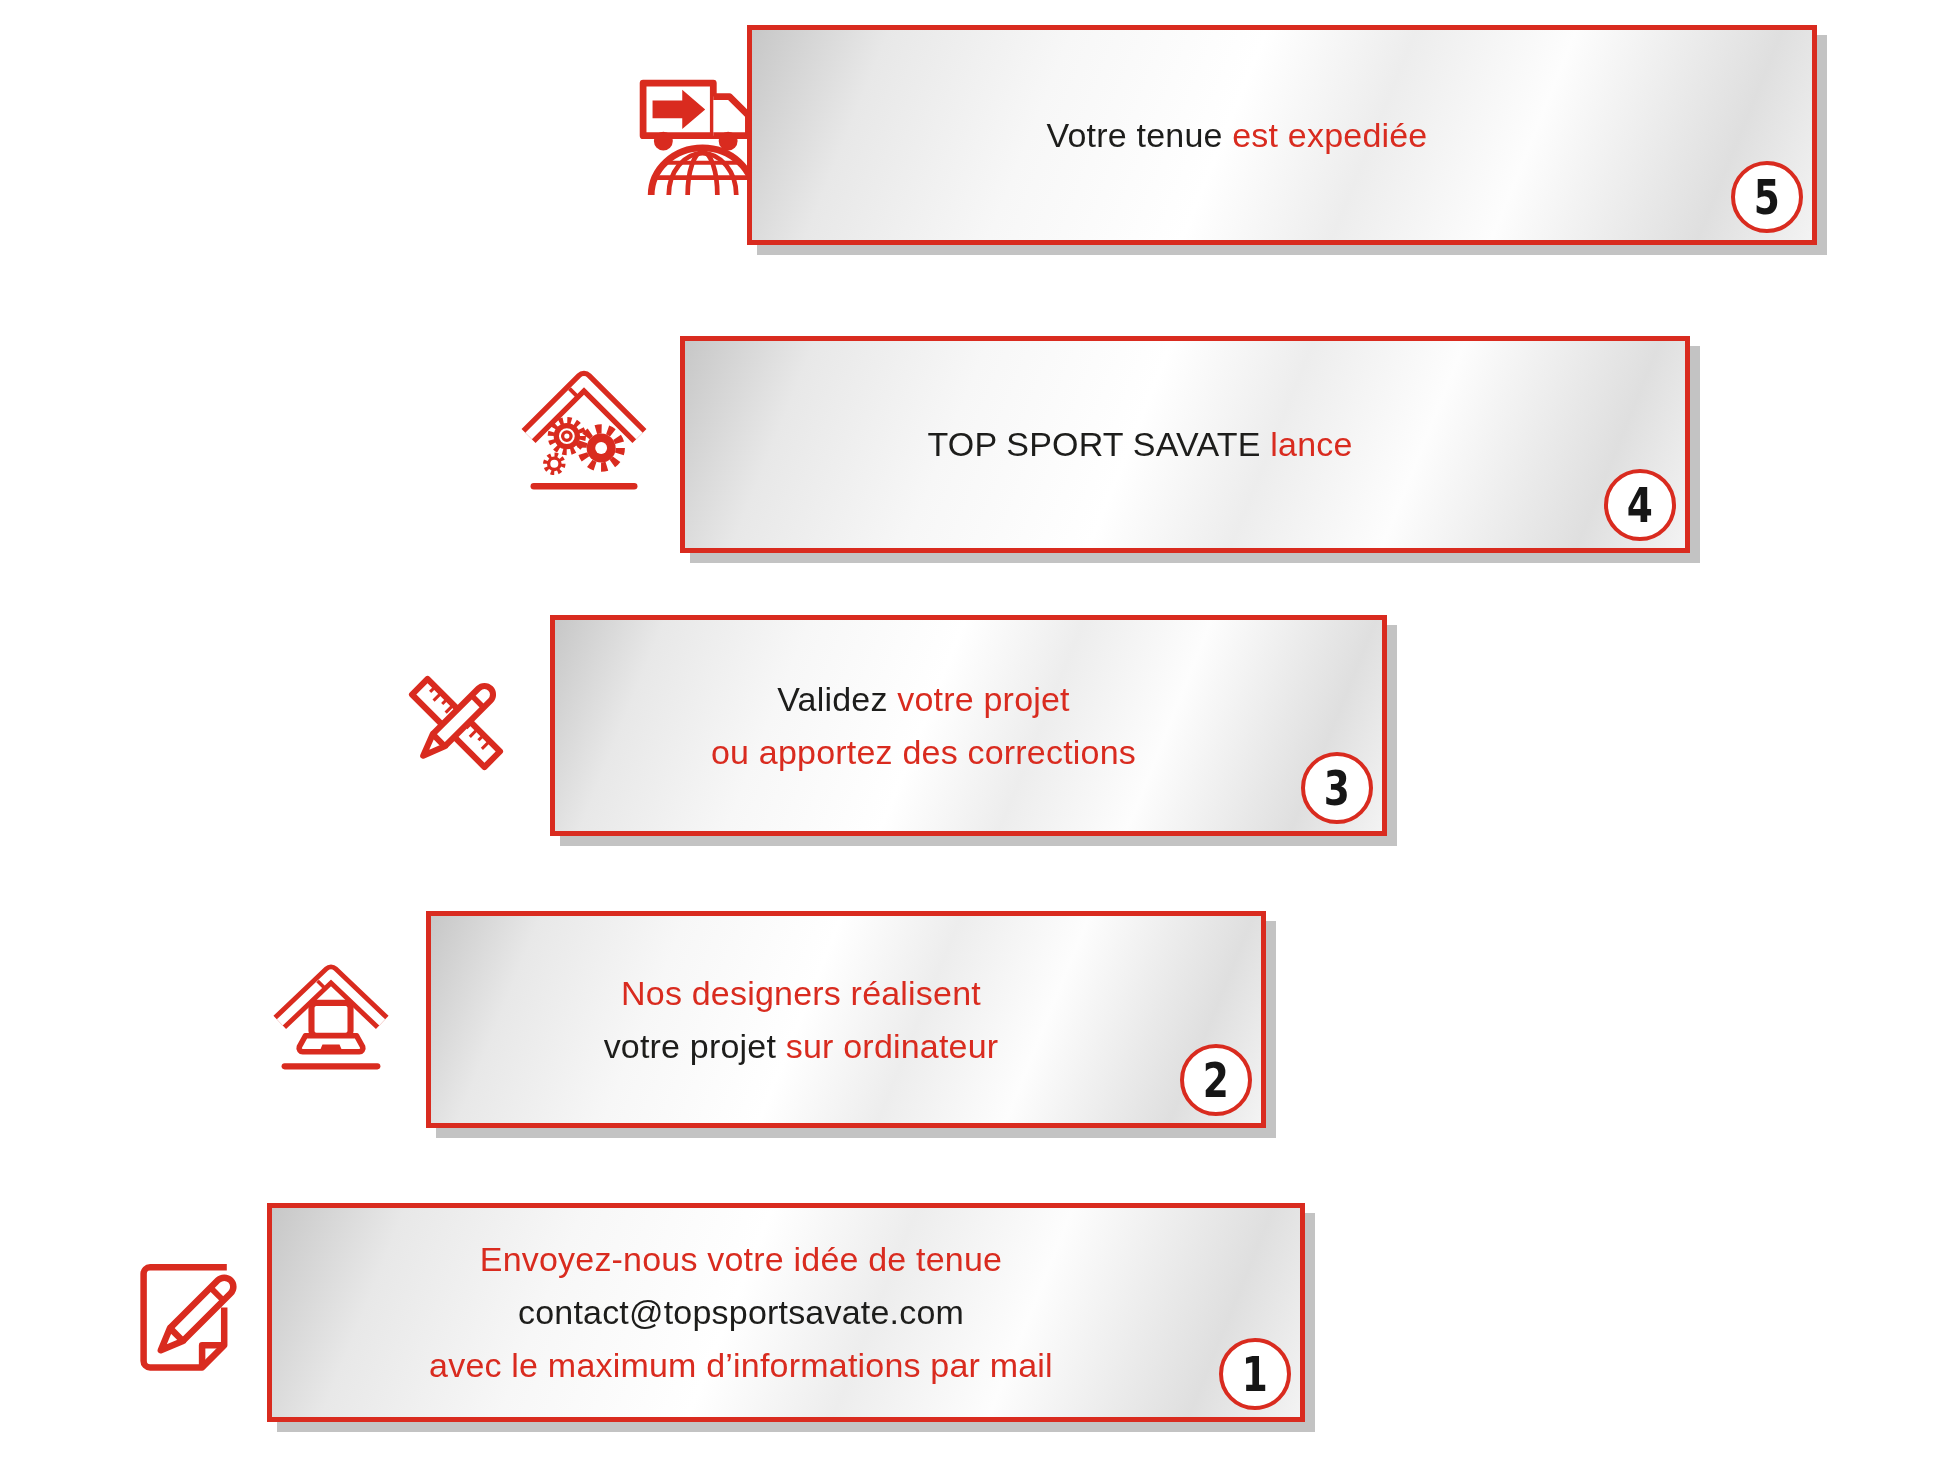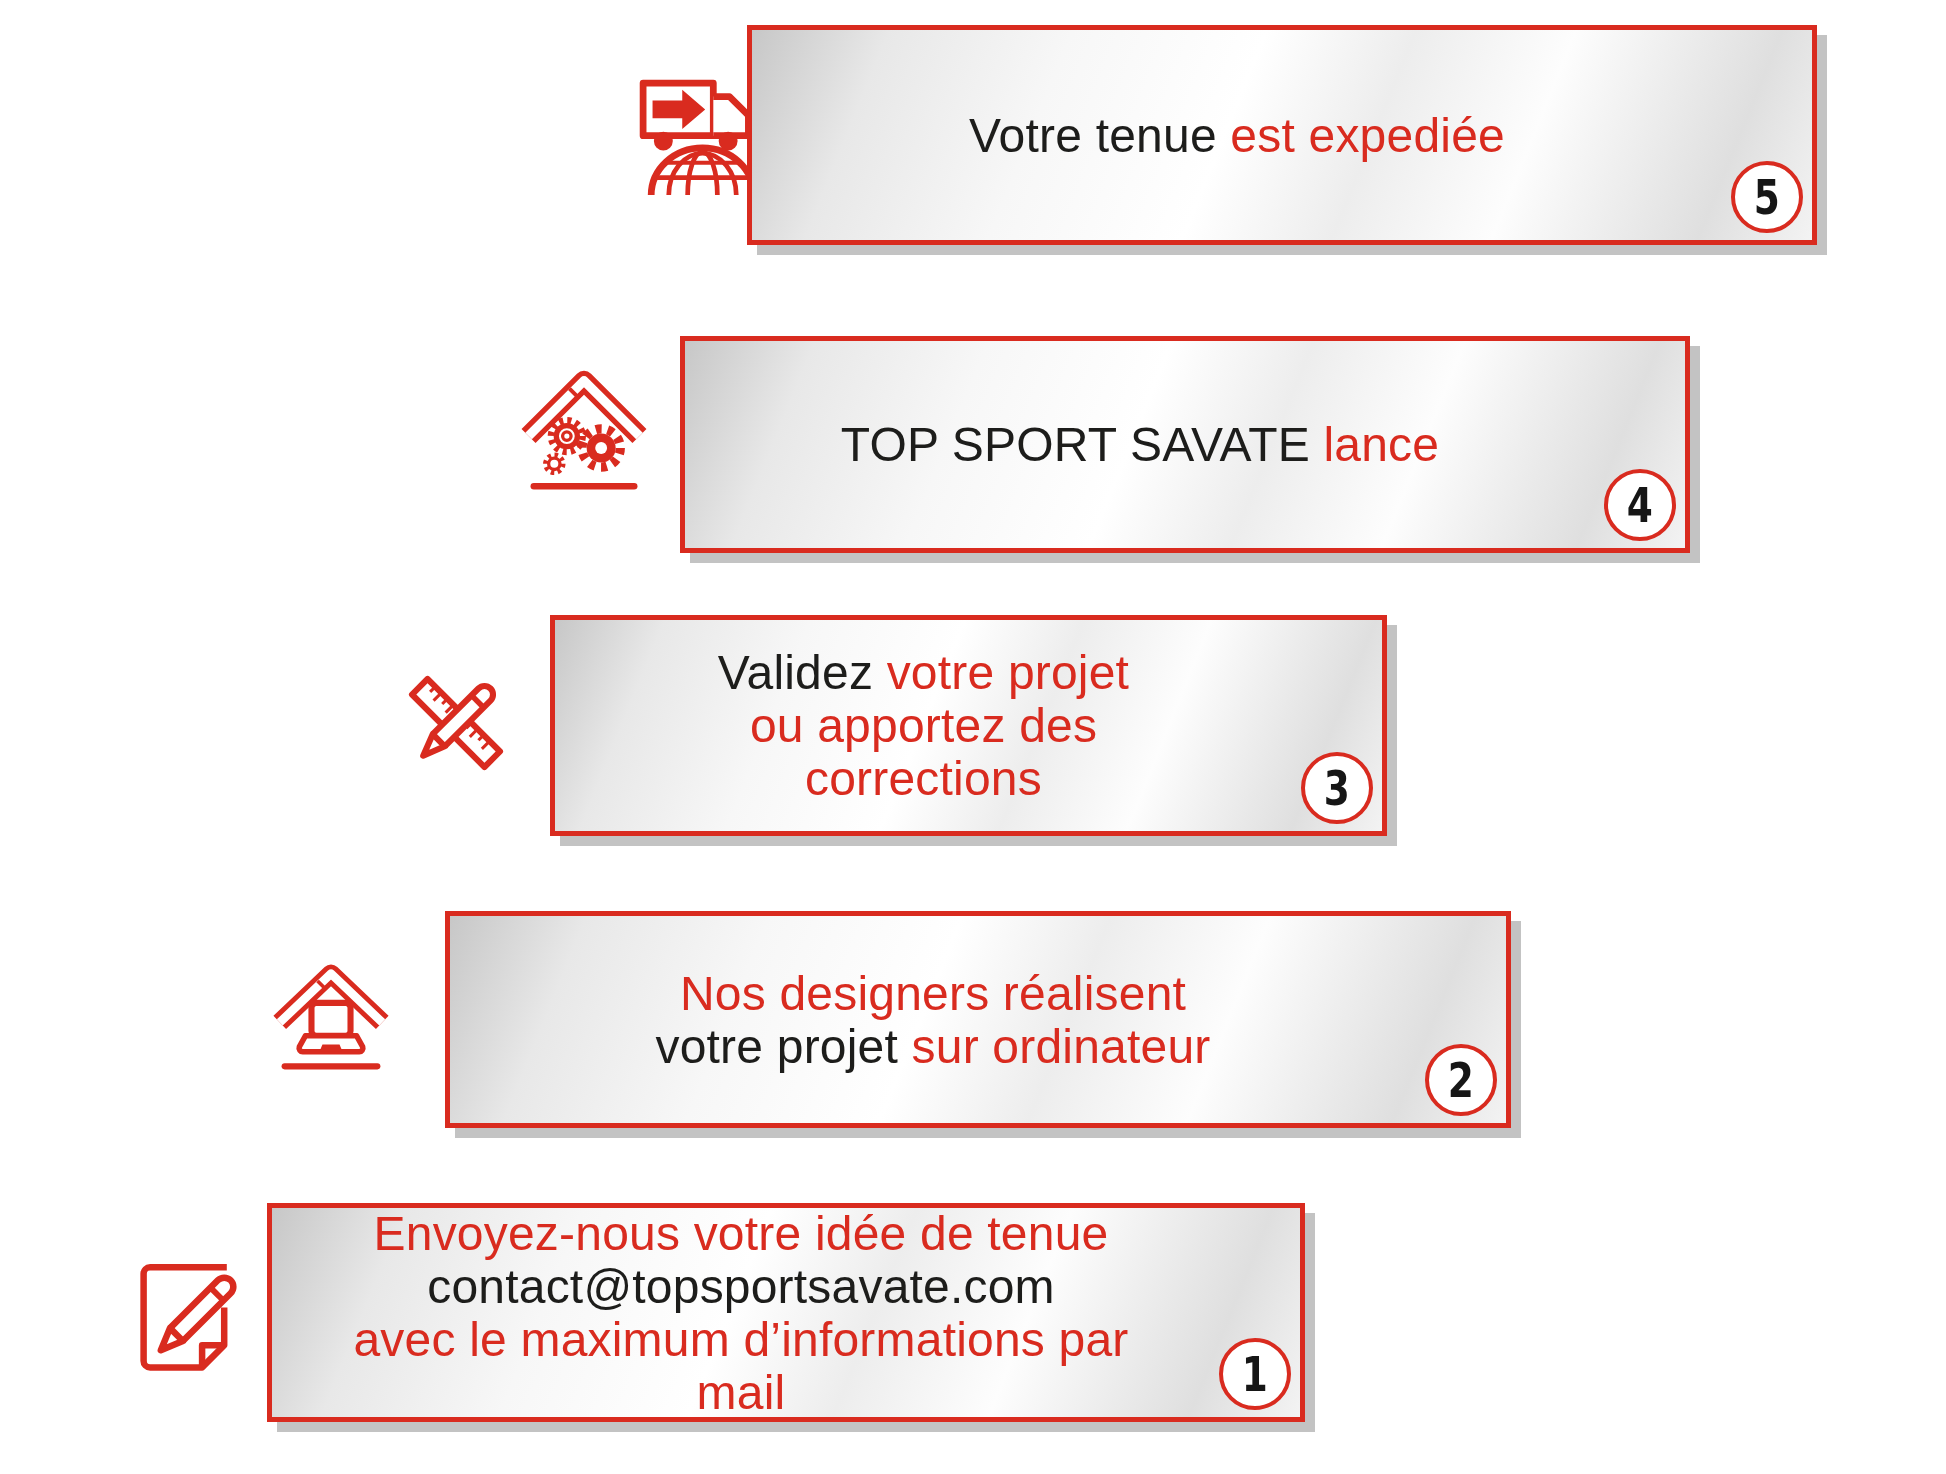--- a/index.html
+++ b/index.html
@@ -21,21 +21,21 @@
       #c7c7c7 0%, #e8e8e8 12%, #f7f7f7 28%, #ffffff 45%,
       #ededed 58%, #fdfdfd 72%, #dfdfdf 90%, #f3f3f3 100%);
     box-shadow:10px 10px 0 #c3c3c3;
     box-sizing:border-box;
     display:flex;align-items:center;
   }
   .text{
     width:100%;
     padding:0 160px 0 30px;
     text-align:center;
-    font-size:48px;
+    font-size:34px;
     line-height:53px;
     color:var(--ink);
     letter-spacing:.2px;
     margin-left:40px;
   }
   .seg[data-color="red"]{color:var(--red);}
   .seg[data-color="black"]{color:var(--ink);}
   .badge{
     position:absolute;right:9px;bottom:7px;
     width:64px;height:64px;border:4px solid var(--red);
@@ -149,21 +149,21 @@
     <svg viewBox="0 0 100 100" fill="none">
       <path d="M8 52 L50 12 L92 52" stroke="#d92b1f" stroke-width="15" stroke-linejoin="round"></path>
       <path d="M8 52 L50 12 L92 52" stroke="#fff" stroke-width="7" stroke-linejoin="round"></path>
       <line x1="39" y1="18" x2="46" y2="25" stroke="#d92b1f" stroke-width="3"></line>
       <rect x="34" y="36" width="32" height="27" rx="4" fill="#fff" stroke="#d92b1f" stroke-width="5"></rect>
       <path d="M29 63 h42 l5 9 a3 3 0 0 1 -3 4 H27 a3 3 0 0 1 -3 -4 z" fill="#fff" stroke="#d92b1f" stroke-width="4.5" stroke-linejoin="round"></path>
       <path d="M43 70 h14 l2.5 6 h-19 z" fill="#d92b1f"></path>
       <line x1="12" y1="88" x2="88" y2="88" stroke="#d92b1f" stroke-width="5" stroke-linecap="round"></line>
     </svg>
   </div>
-  <div class="box" style="left:445px;top:911px;width:1066px;height:217px">
+  <div class="box" style="left:426px;top:911px;width:840px;height:217px">
     <div class="text">
       <div>
         <span class="seg" data-color="red">Nos designers réalisent</span>
       </div>
       <div>
         <span class="seg" data-color="black">votre projet </span><span class="seg" data-color="red">sur ordinateur</span>
       </div>
     </div>
     <div class="badge">
       <span>2</span>

